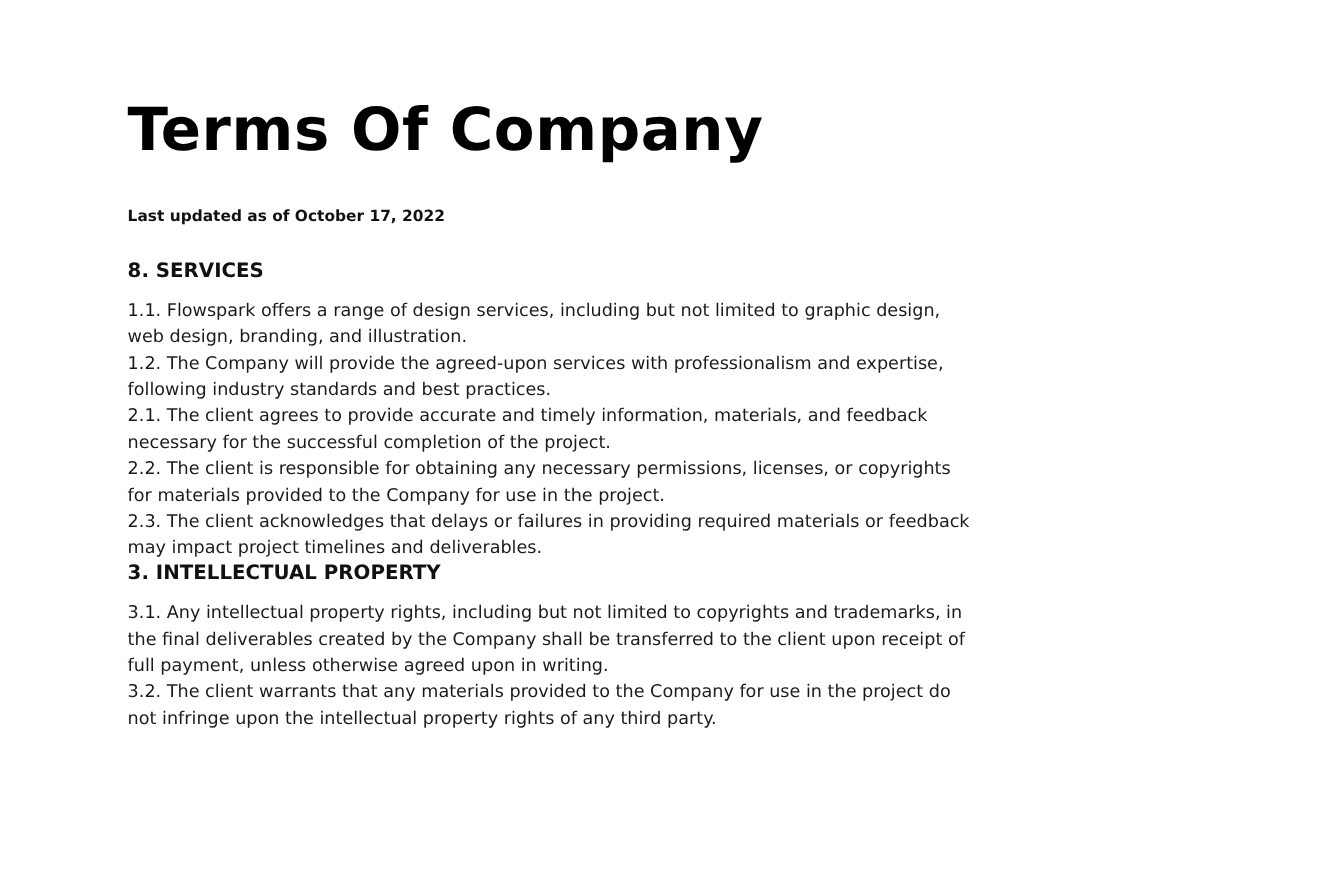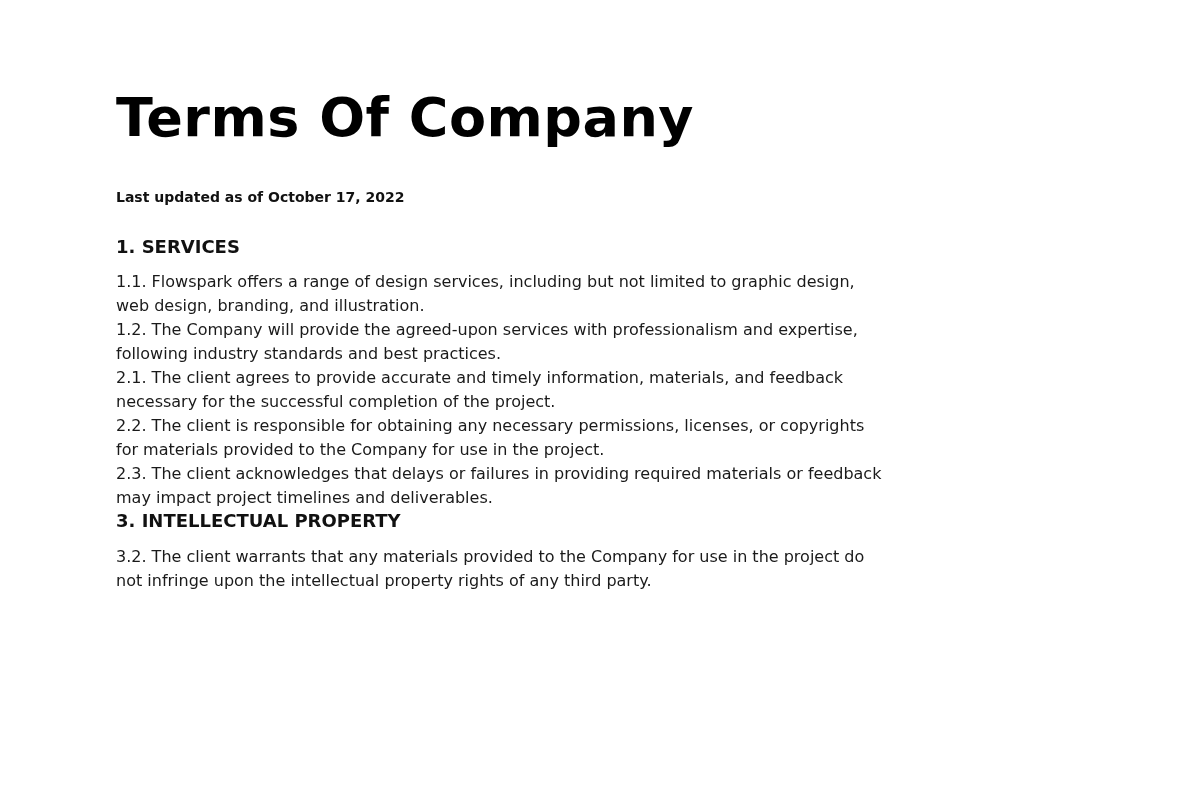--- a/index.html
+++ b/index.html
@@ -52,29 +52,30 @@
 </head>
 <body>
 
 <div class="page">
 
   <h1 class="doc-title">Terms Of Company</h1>
 
   <p class="last-updated">Last updated as of October 17, 2022</p>
 
   <div class="section">
-    <h3 class="section-heading">1. SERVICES</h3>
+    <h3 class="section-heading">8. SERVICES</h3>
     <p class="clause">1.1. Flowspark offers a range of design services, including but not limited to graphic design, web design, branding, and illustration.</p>
     <p class="clause">1.2. The Company will provide the agreed-upon services with professionalism and expertise, following industry standards and best practices.</p>
   </div>
 
   <div class="section">
     <p class="clause">2.1. The client agrees to provide accurate and timely information, materials, and feedback necessary for the successful completion of the project.</p>
     <p class="clause">2.2. The client is responsible for obtaining any necessary permissions, licenses, or copyrights for materials provided to the Company for use in the project.</p>
     <p class="clause">2.3. The client acknowledges that delays or failures in providing required materials or feedback may impact project timelines and deliverables.</p>
   </div>
 
   <div class="section">
     <h3 class="section-heading">3. INTELLECTUAL PROPERTY</h3>
+    <p class="clause">3.1. Any intellectual property rights, including but not limited to copyrights and trademarks, in the final deliverables created by the Company shall be transferred to the client upon receipt of full payment, unless otherwise agreed upon in writing.</p>
     <p class="clause">3.2. The client warrants that any materials provided to the Company for use in the project do not infringe upon the intellectual property rights of any third party.</p>
   </div>
 
 </div>
 
 </body></html>

